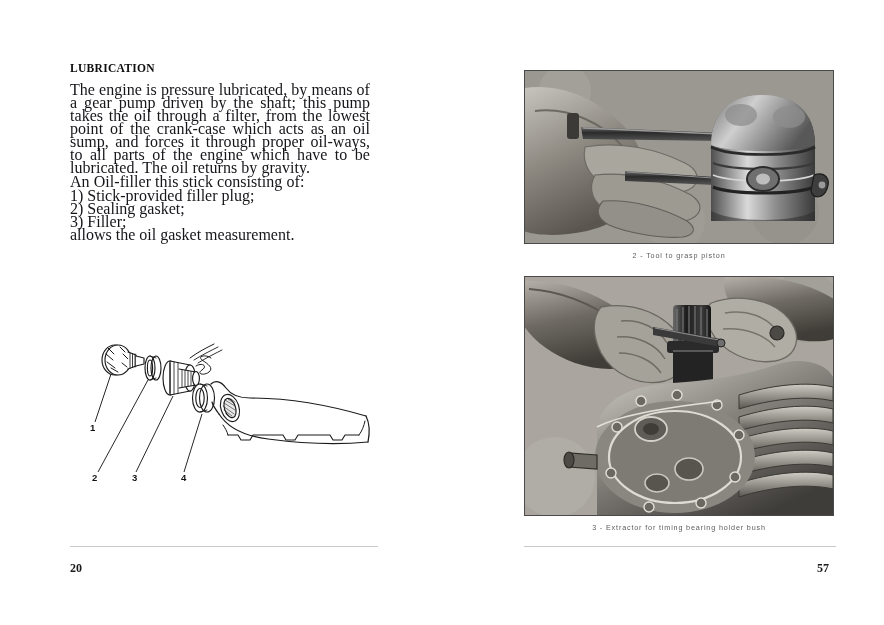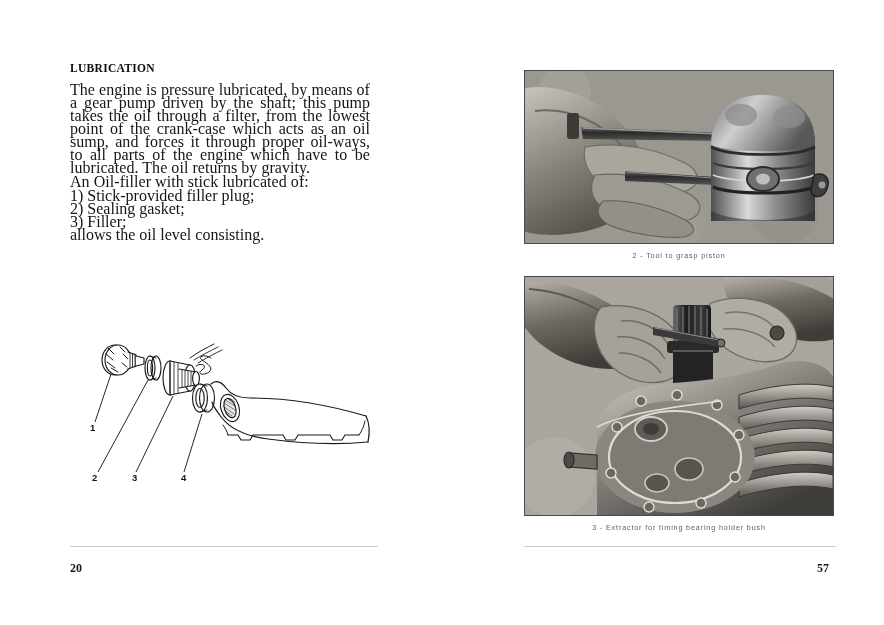--- a/index.html
+++ b/index.html
@@ -119,27 +119,27 @@
 <div class="spread">
 
   <div class="page page-left">
 
     <div class="text-col">
       <h1 class="section-title">LUBRICATION</h1>
 
       <p class="body-para">The engine is pressure lubricated, by means of a gear pump driven by the shaft; this pump takes the oil through a filter, from the lowest point of the crank-case which acts as an oil sump, and forces it through proper oil-ways, to all parts of the engine which have to be lubricated. The oil returns by gravity.</p>
 
 
-      <p class="body-para tight">An Oil-filler with stick lubricated of:</p>
+      <p class="body-para tight">An Oil-filler this stick consisting of:</p>
 
       <p class="list-line">1) Stick-provided filler plug;</p>
       <p class="list-line">2) Sealing gasket;</p>
       <p class="list-line">3) Filler;</p>
 
-      <p class="list-line">allows the oil level consisting.</p>
+      <p class="list-line">allows the oil gasket measurement.</p>
     </div>
 
     <div class="diagram">
       <svg width="300" height="160" viewBox="0 0 300 160">
         <g fill="none" stroke="#1b1b1b" stroke-width="1.15" stroke-linecap="round" stroke-linejoin="round">
 
           <ellipse cx="37" cy="24" rx="13" ry="15" fill="#ffffff"></ellipse>
           <ellipse cx="40" cy="24" rx="13" ry="15" fill="#ffffff"></ellipse>
           <path d="M30 12 L36 18 M28 18 L35 24 M29 26 L37 32 M33 32 L40 36
                    M42 11 L47 16 M45 18 L50 23 M44 27 L49 31" stroke-width="1.0"></path>

